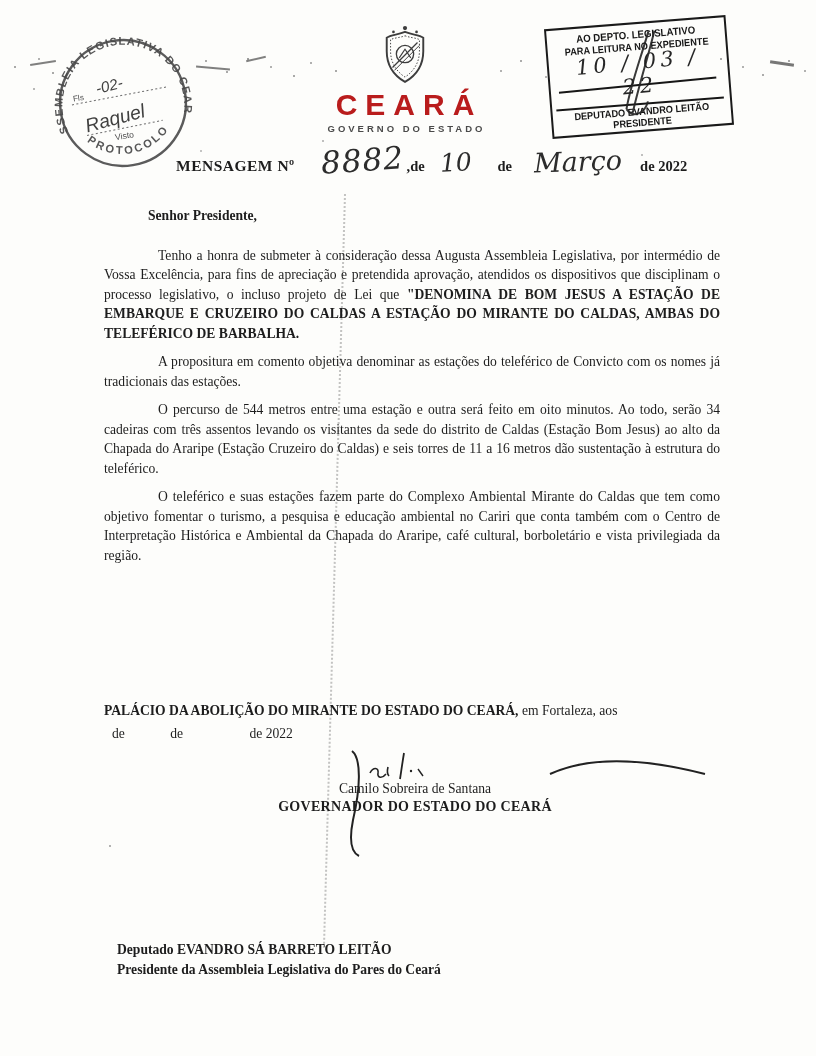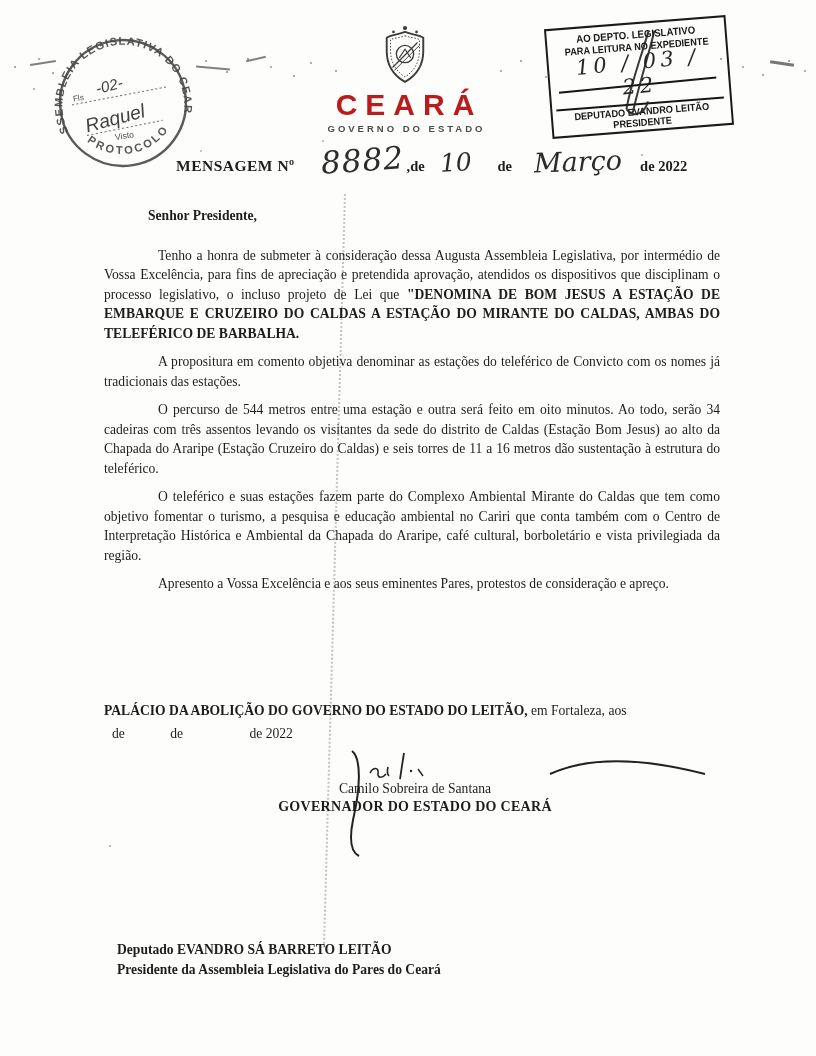--- a/index.html
+++ b/index.html
@@ -166,25 +166,24 @@
     <span class="hand hw-month">Março</span>
     <span class="h-year">de 2022</span>
   </div>
 
   <div class="doc-body">
     <p class="salutation">Senhor Presidente,</p>
     <p><span>Tenho a honra de submeter à consideração dessa Augusta Assembleia Legislativa, por intermédio de Vossa Excelência, para fins de apreciação e pretendida aprovação, atendidos os dispositivos que disciplinam o processo legislativo, o incluso projeto de Lei que </span><span class="bold-seg">"DENOMINA DE BOM JESUS A ESTAÇÃO DE EMBARQUE E CRUZEIRO DO CALDAS A ESTAÇÃO DO MIRANTE DO CALDAS, AMBAS DO TELEFÉRICO DE BARBALHA.</span></p>
     <p>A propositura em comento objetiva denominar as estações do teleférico de Convicto com os nomes já tradicionais das estações.</p>
     <p>O percurso de 544 metros entre uma estação e outra será feito em oito minutos. Ao todo, serão 34 cadeiras com três assentos levando os visitantes da sede do distrito de Caldas (Estação Bom Jesus) ao alto da Chapada do Araripe (Estação Cruzeiro do Caldas) e seis torres de 11 a 16 metros dão sustentação à estrutura do teleférico.</p>
     <p>O teleférico e suas estações fazem parte do Complexo Ambiental Mirante do Caldas que tem como objetivo fomentar o turismo, a pesquisa e educação ambiental no Cariri que conta também com o Centro de Interpretação Histórica e Ambiental da Chapada do Araripe, café cultural, borboletário e vista privilegiada da região.</p>
-    <p>Apresento a Vossa Excelência e aos seus eminentes Pares, protestos de consideração e apreço.</p>
   </div>
 
   <div class="closing">
-    <div><span class="cl-bold">PALÁCIO DA ABOLIÇÃO DO GOVERNO DO ESTADO DO LEITÃO,</span><span> em Fortaleza, aos</span></div>
+    <div><span class="cl-bold">PALÁCIO DA ABOLIÇÃO DO MIRANTE DO ESTADO DO CEARÁ,</span><span> em Fortaleza, aos</span></div>
     <div class="blank-row">
       <span class="bl-1">de</span>
       <span class="bl-2">de</span>
       <span class="bl-3">de 2022</span>
     </div>
   </div>
 
   <svg class="sig-scribble" width="200" height="145" viewBox="0 0 200 145">
     <g fill="none" stroke="#222" stroke-width="2">
       <path d="M72 16 C82 24 80 55 73 85 C69 105 71 117 79 121"></path>

